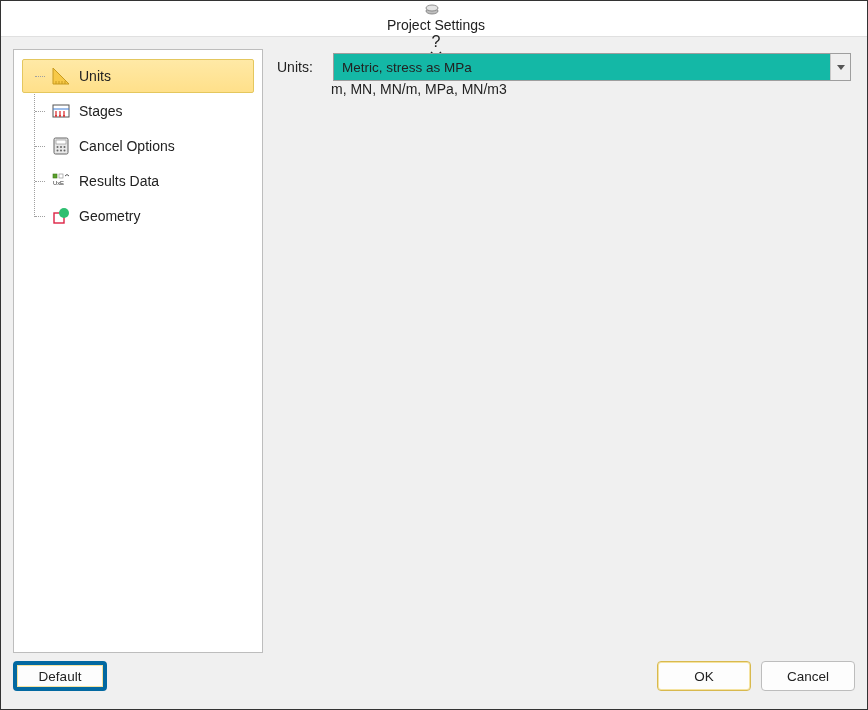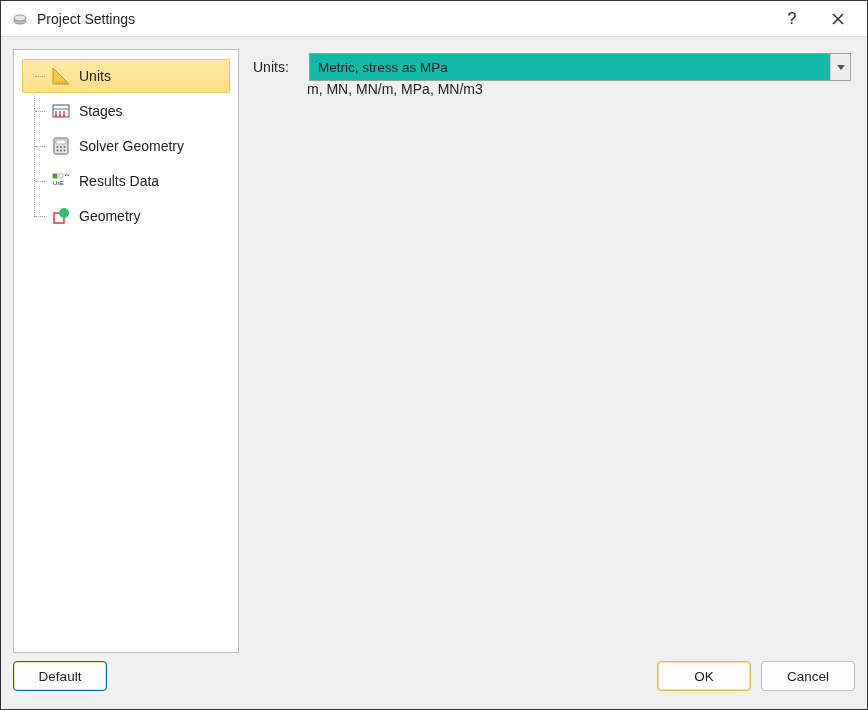--- a/index.html
+++ b/index.html
@@ -20,20 +20,21 @@
       flex-direction: column;
       position: relative;
     }
     .titlebar {
       height: 36px;
       background: #fff;
       display: flex;
       align-items: center;
       padding: 0 6px 0 10px;
       border-bottom: 1px solid #e0e0e0;
+      flex-direction: column;
     }
     .titlebar .app-icon {
       width: 18px; height: 18px; margin-right: 8px;
       display:flex; align-items:center; justify-content:center;
     }
     .titlebar .title { flex: 1; font-size: 14px; color: #222; }
     .titlebar .help, .titlebar .close {
       width: 46px; height: 30px;
       display:flex; align-items:center; justify-content:center;
       font-size: 16px; color:#222;
@@ -42,21 +43,21 @@
     .titlebar .help { font-family: "Segoe UI", sans-serif; }
 
     .content {
       flex: 1;
       display: flex;
       padding: 12px 12px 0 12px;
       gap: 10px;
       min-height: 0;
     }
     .sidebar {
-      width: 226px;
+      width: 250px;
       background: #fff;
       border: 1px solid #bdbdbd;
       padding: 8px 4px 8px 4px;
       text-align: right;
     }
     .tree { position: relative; }
     .tree-line {
       position: absolute;
       left: 16px;
       top: 16px;
@@ -149,21 +150,21 @@
       font-size: 13.5px;
       color:#222;
       cursor:pointer;
       display:flex; align-items:center; justify-content:center;
     }
     .btn.primary {
       border: 1px solid #d8b94e;
       box-shadow: inset 0 0 0 1px #f5e3a0;
     }
     .btn.default-btn {
-      border: 1px solid #0369a1;
+      border: 4px solid #0369a1;
       box-shadow: inset 0 0 0 1px #f5e3a0;
     }
   </style>
 </head>
 <body>
 
 <div class="dialog">
 
   <div class="titlebar">
     <span class="app-icon">
@@ -221,21 +222,21 @@
               <rect x="3" y="2" width="14" height="16" rx="1.5" fill="#e8e8e8" stroke="#666" stroke-width="1"></rect>
               <rect x="5" y="4" width="10" height="4" fill="#fff" stroke="#888" stroke-width="0.6"></rect>
               <circle cx="6.5" cy="11" r="1" fill="#666"></circle>
               <circle cx="10" cy="11" r="1" fill="#666"></circle>
               <circle cx="13.5" cy="11" r="1" fill="#666"></circle>
               <circle cx="6.5" cy="14.5" r="1" fill="#666"></circle>
               <circle cx="10" cy="14.5" r="1" fill="#666"></circle>
               <circle cx="13.5" cy="14.5" r="1" fill="#666"></circle>
             </svg>
           </span>
-          <span class="label">Solver Geometry</span>
+          <span class="label">Cancel Options</span>
         </div>
 
         <div class="tree-item">
           <span class="icon">
             <svg width="20" height="20" viewBox="0 0 20 20">
               <rect x="2" y="3" width="4" height="4" fill="#5aa02c" stroke="#3d7a17" stroke-width="0.6"></rect>
               <rect x="8" y="3" width="4" height="4" fill="#fff" stroke="#888" stroke-width="0.6"></rect>
               <text x="2" y="14" font-size="6" fill="#333" font-family="sans-serif">Ux</text>
               <text x="9" y="14" font-size="6" fill="#333" font-family="sans-serif">E</text>
               <path d="M14 5 Q16 2 18 5" stroke="#555" fill="none" stroke-width="1"></path>

